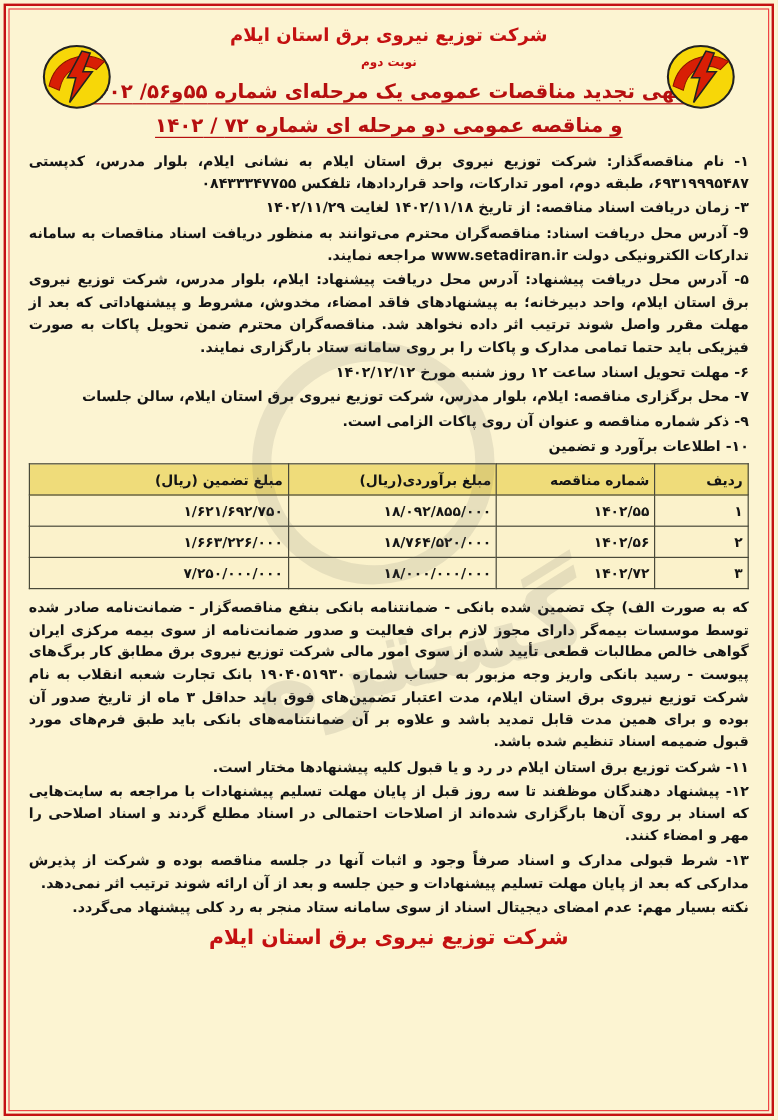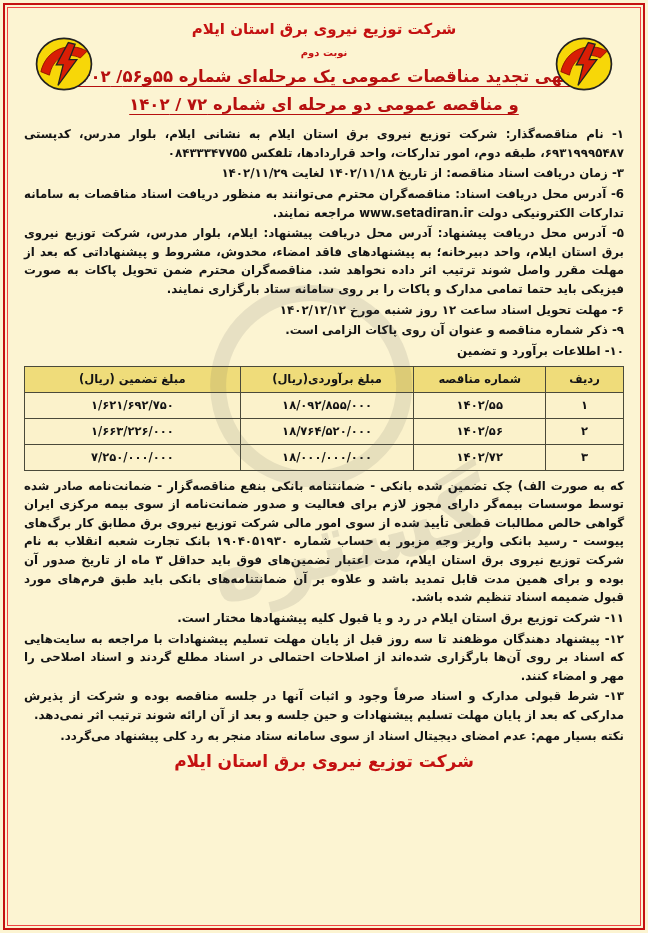--- a/index.html
+++ b/index.html
@@ -48,21 +48,21 @@
     text-align: justify; line-height: 1.58;
   }
   .doc-body p { margin: 0 0 2px 0; }
   .tender-table {
     width: 100%; border-collapse: collapse;
     margin: 5px 0 6px;
     background: #fbf2cb;
   }
   .tender-table th, .tender-table td {
     border: 1px solid #4a4a3a;
-    text-align: center; vertical-align: middle;
+    vertical-align: middle;
     font-size: 11.5px; font-weight: bold; color: #141414;
     padding: 3px 4px; height: 19px;
   }
   .tender-table th { background: #efdc7a; }
   .col-row { width: 13%; }
   .col-num { width: 22%; }
   .col-est { width: 29%; }
   .col-gua { width: 36%; }
   .doc-footer {
     text-align: center; color: #c41111; font-weight: bold;
@@ -107,23 +107,24 @@
       </div>
       <div class="company-name">شرکت توزیع نیروی برق استان ایلام</div>
       <div class="round">نوبت دوم</div>
       <div class="title">آگهی تجدید مناقصات عمومی یک مرحله‌ای شماره ۵۵و۵۶/ ۱۴۰۲</div>
       <div class="title">و مناقصه عمومی دو مرحله ای شماره ۷۲ / ۱۴۰۲</div>
     </header>
 
     <section class="doc-body">
       <p>۱- نام مناقصه‌گذار: شرکت توزیع نیروی برق استان ایلام به نشانی ایلام، بلوار مدرس، کدپستی ۶۹۳۱۹۹۹۵۴۸۷، طبقه دوم، امور تدارکات، واحد قراردادها، تلفکس ۰۸۴۳۳۳۴۷۷۵۵</p>
       <p>۳- زمان دریافت اسناد مناقصه: از تاریخ ۱۴۰۲/۱۱/۱۸ لغایت ۱۴۰۲/۱۱/۲۹</p>
-      <p>6- آدرس محل دریافت اسناد: مناقصه‌گران محترم می‌توانند به منظور دریافت اسناد مناقصات به سامانه تدارکات الکترونیکی دولت www.setadiran.ir مراجعه نمایند.</p>
+      <p>9- آدرس محل دریافت اسناد: مناقصه‌گران محترم می‌توانند به منظور دریافت اسناد مناقصات به سامانه تدارکات الکترونیکی دولت www.setadiran.ir مراجعه نمایند.</p>
       <p>۵- آدرس محل دریافت پیشنهاد: آدرس محل دریافت پیشنهاد: ایلام، بلوار مدرس، شرکت توزیع نیروی برق استان ایلام، واحد دبیرخانه؛ به پیشنهادهای فاقد امضاء، مخدوش، مشروط و پیشنهاداتی که بعد از مهلت مقرر واصل شوند ترتیب اثر داده نخواهد شد. مناقصه‌گران محترم ضمن تحویل پاکات به صورت فیزیکی باید حتما تمامی مدارک و پاکات را بر روی سامانه ستاد بارگزاری نمایند.</p>
       <p>۶- مهلت تحویل اسناد ساعت ۱۲ روز شنبه مورخ ۱۴۰۲/۱۲/۱۲</p>
+      <p>۷- محل برگزاری مناقصه: ایلام، بلوار مدرس، شرکت توزیع نیروی برق استان ایلام، سالن جلسات</p>
       <p>۹- ذکر شماره مناقصه و عنوان آن روی پاکات الزامی است.</p>
       <p>۱۰- اطلاعات برآورد و تضمین</p>
 
       <table class="tender-table">
         <thead>
           <tr>
             <th class="col-row">ردیف</th>
             <th class="col-num">شماره مناقصه</th>
             <th class="col-est">مبلغ برآوردی(ریال)</th>
             <th class="col-gua">مبلغ تضمین (ریال)</th>

